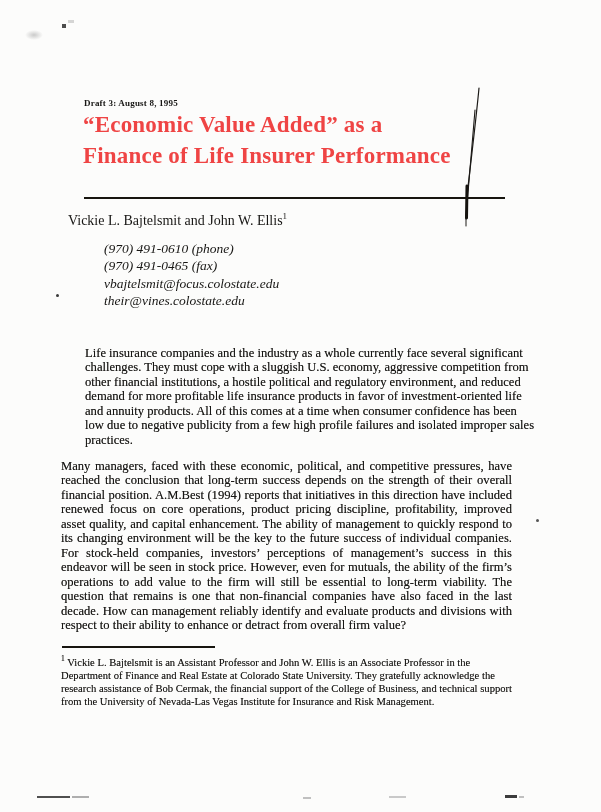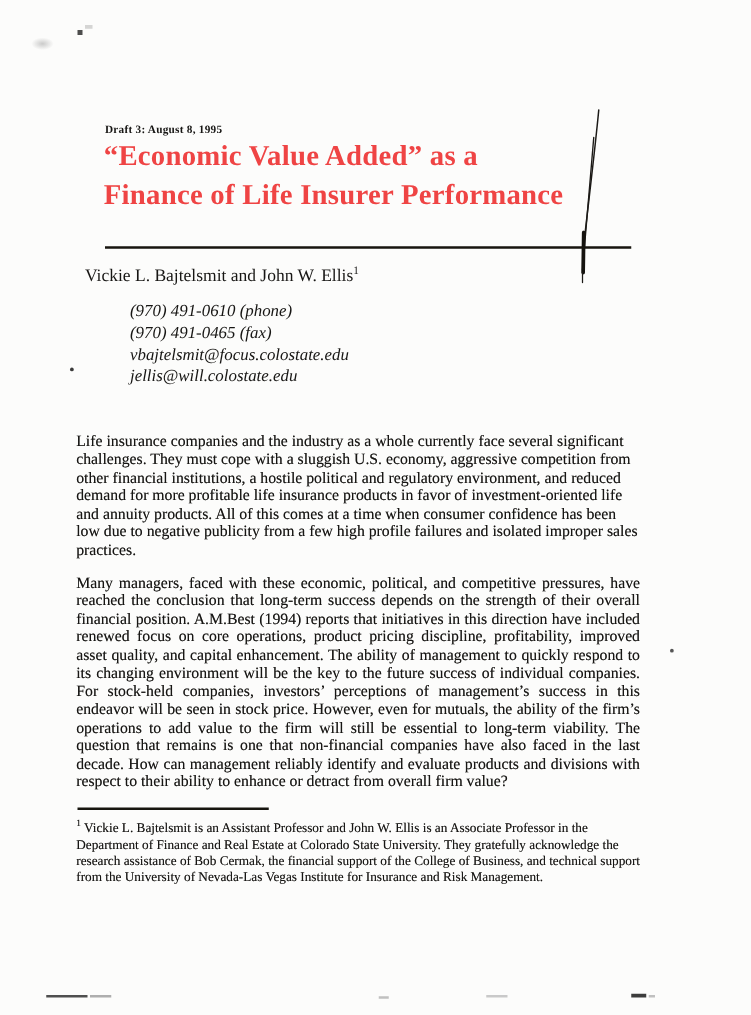--- a/index.html
+++ b/index.html
@@ -12,21 +12,21 @@
   .draft{position:absolute;left:84px;top:98px;font-size:9px;font-weight:bold;letter-spacing:.2px;}
   .title{position:absolute;left:83px;top:109px;margin:0;font-size:23px;font-weight:bold;line-height:31px;letter-spacing:.2px;color:#ef4444;}
   .title-rule{position:absolute;left:84px;top:197px;width:421px;height:2px;background:#17150f;}
   .pen-mark{position:absolute;left:440px;top:78px;width:80px;height:152px;}
   .author{position:absolute;left:68px;top:211px;font-size:14px;}
   .author sup{font-size:9px;}
   .contact{position:absolute;left:63px;top:240px;font-size:13.5px;font-style:italic;line-height:17.4px;margin-left:41px;}
   .intro-heading{position:absolute;left:61px;top:324px;font-size:18px;font-weight:bold;letter-spacing:.4px;}
   .para{position:absolute;left:61px;width:451px;margin:0;font-size:12.6px;line-height:14.45px;
         text-shadow:0 0 .4px rgba(20,18,14,.55);}
-  .para.p1{top:346px;text-align:left;}
+  .para.p1{top:346px;text-align:left;margin-left:24px;}
   .para.p2{top:459px;text-align:justify;}
   .fn-rule{position:absolute;left:62px;top:646px;width:153px;height:1.6px;background:#17150f;}
   .footnote{position:absolute;left:61px;top:652px;width:455px;font-size:10.6px;line-height:13.1px;
             text-shadow:0 0 .3px rgba(20,18,14,.5);}
   .footnote sup{font-size:7.5px;}
   .artifact{position:absolute;}
 </style>
 </head>
 <body>
 
@@ -53,21 +53,21 @@
   <div class="title-rule"></div>
 
   <div class="author">
     <span>Vickie L. Bajtelsmit and John W. Ellis</span><sup>1</sup>
   </div>
 
   <div class="contact">
     <div>(970) 491-0610 (phone)</div>
     <div>(970) 491-0465 (fax)</div>
     <div>vbajtelsmit@focus.colostate.edu</div>
-    <div>jellis@will.colostate.edu</div>
+    <div>their@vines.colostate.edu</div>
   </div>
 
   <div class="artifact" style="left:56px;top:294px;width:3px;height:3px;border-radius:50%;background:#3a3a3a;"></div>
 
 
   <p class="para p1">Life insurance companies and the industry as a whole currently face several significant challenges.  They must cope with a sluggish U.S. economy, aggressive competition from other financial institutions, a hostile political and regulatory environment, and reduced demand for  more profitable life insurance products in favor of investment-oriented life and annuity products. All of this comes at a time when consumer confidence has been low due to negative publicity from a few high profile failures and isolated improper sales practices.</p>
   <p class="para p2">Many managers, faced with these economic, political, and competitive pressures, have reached the conclusion that long-term success depends on the strength of their overall financial position.  A.M.Best (1994) reports that initiatives in this direction have included renewed focus on core operations, product pricing discipline, profitability, improved asset quality, and capital enhancement.  The ability of management to quickly respond to its changing environment will be the key to the future success of individual companies. For stock-held companies, investors’ perceptions of management’s success in this endeavor will be seen in stock price.  However, even for mutuals, the ability of the firm’s operations  to add value to the firm will still be essential to long-term viability. The question that remains is one that non-financial companies have also faced in the last decade.  How can management reliably identify and evaluate products and divisions with respect to their ability to enhance or detract from overall firm value?</p>
 
   <div class="artifact" style="left:536px;top:519px;width:3px;height:3px;border-radius:50%;background:#555;"></div>
 

